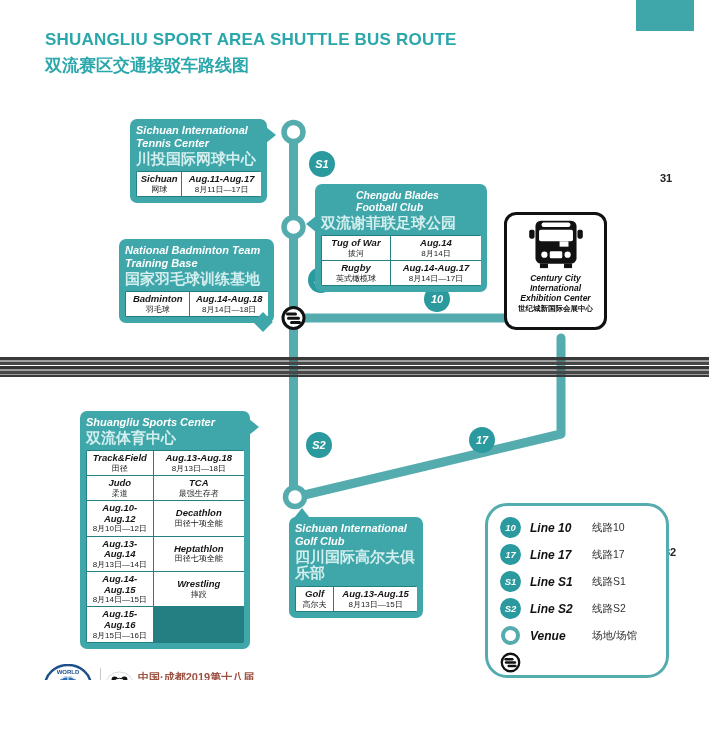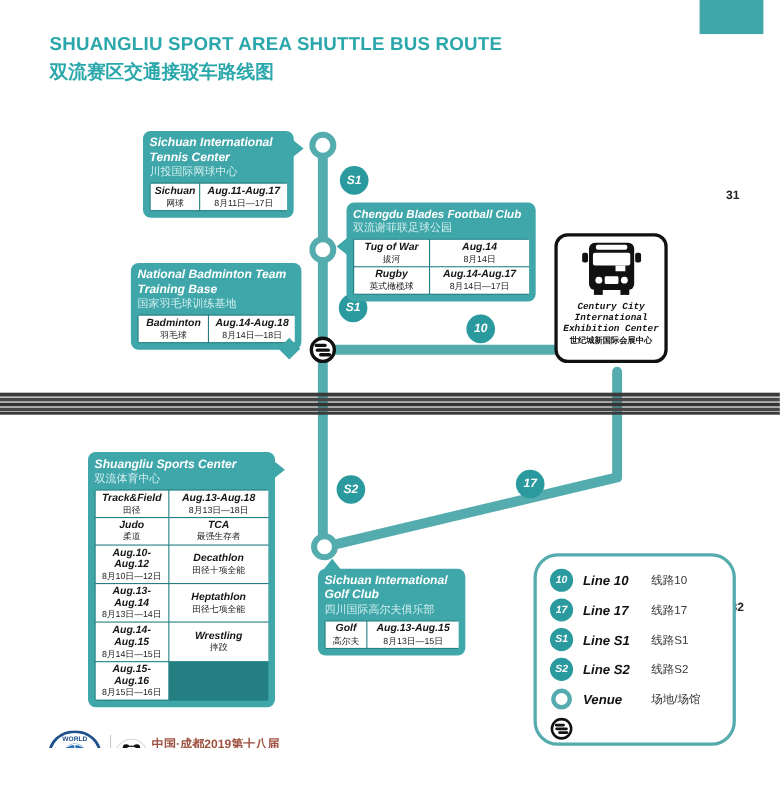--- a/index.html
+++ b/index.html
@@ -21,36 +21,36 @@
   
   svg.route{left:0;top:0;width:709px;height:736px;}
 
   
   .badge{position:absolute;width:26px;height:26px;border-radius:50%;background:#2a9a9e;color:#fff;
          font-weight:bold;font-style:italic;font-size:11px;display:flex;align-items:center;justify-content:center;}
 
   
   .vbox{position:absolute;background:#3fa6a9;border-radius:7px;padding:5px 6px 6px 6px;box-sizing:border-box;}
   .hdr-en{color:#fff;font-weight:bold;font-style:italic;font-size:11px;line-height:1.18;}
-  .hdr-zh{color:#d2eeee;font-weight:normal;font-size:10px;margin-top:1px;line-height:1.1;}
+  .hdr-zh{color:#d2eeee;font-weight:bold;font-size:15px;margin-top:1px;line-height:1.1;}
   .vtable{display:grid;background:#237f82;gap:1px;padding:1px;margin-top:4px;border-radius:2px;}
   .cell{background:#fff;text-align:center;padding:2px 1px;display:flex;flex-direction:column;justify-content:center;}
   .t-en{font-weight:bold;font-style:italic;font-size:9.5px;color:#161616;line-height:1.12;}
   .t-zh{font-size:8px;color:#222;line-height:1.15;}
 
   
   .arr{position:absolute;width:0;height:0;}
   .arr-right{right:-9px;border-top:8px solid transparent;border-bottom:8px solid transparent;border-left:10px solid #3fa6a9;}
   .arr-left{left:-9px;border-top:8px solid transparent;border-bottom:8px solid transparent;border-right:10px solid #3fa6a9;}
   .arr-up{top:-9px;border-left:8px solid transparent;border-right:8px solid transparent;border-bottom:10px solid #3fa6a9;}
   .diamond{position:absolute;width:14px;height:14px;background:#3fa6a9;transform:rotate(45deg);}
 
   
   .exbox{left:504px;top:212px;width:103px;height:118px;background:#fff;border:3.5px solid #111;
-         border-radius:12px;box-sizing:border-box;text-align:center;padding-top:4px;z-index:3;font-family:Liberation Mono, monospace;}
+         border-radius:12px;box-sizing:border-box;text-align:center;padding-top:4px;z-index:3;}
   .ex-en{font-size:8.5px;font-weight:bold;font-style:italic;color:#111;line-height:1.18;}
   .ex-zh{font-size:7.5px;font-weight:bold;color:#111;margin-top:1px;}
 
   
   .legend{left:485px;top:503px;width:184px;height:175px;background:#fff;border:3px solid #55acae;
           border-radius:22px;box-sizing:border-box;padding:11px 0 0 12px;z-index:2;}
   .lrow{display:flex;align-items:center;margin-bottom:6px;height:21px;}
   .lbadge{position:static;width:21px;height:21px;font-size:9.5px;flex:none;}
   .len{font-size:12px;font-weight:bold;font-style:italic;color:#111;margin-left:9px;width:62px;}
   .lzh{font-size:10.5px;color:#333;}
@@ -117,21 +117,21 @@
       </div>
       <div class="cell">
         <div class="t-en">Aug.11-Aug.17</div>
         <div class="t-zh">8月11日—17日</div>
       </div>
     </div>
   </div>
 
   <div class="vbox" style="left:315px;top:184px;width:172px;z-index:2;">
     <div class="arr arr-left" style="top:32px;"></div>
-    <div class="hdr-en" style="font-size:10.5px;">Chengdu Blades Football Club</div>
+    <div class="hdr-en" style="font-size:10.5px;margin-left:35px;">Chengdu Blades Football Club</div>
     <div class="hdr-zh">双流谢菲联足球公园</div>
     <div class="vtable" style="grid-template-columns:43% 57%;">
       <div class="cell">
         <div class="t-en">Tug of War</div>
         <div class="t-zh">拔河</div>
       </div>
       <div class="cell">
         <div class="t-en">Aug.14</div>
         <div class="t-zh">8月14日</div>
       </div>

